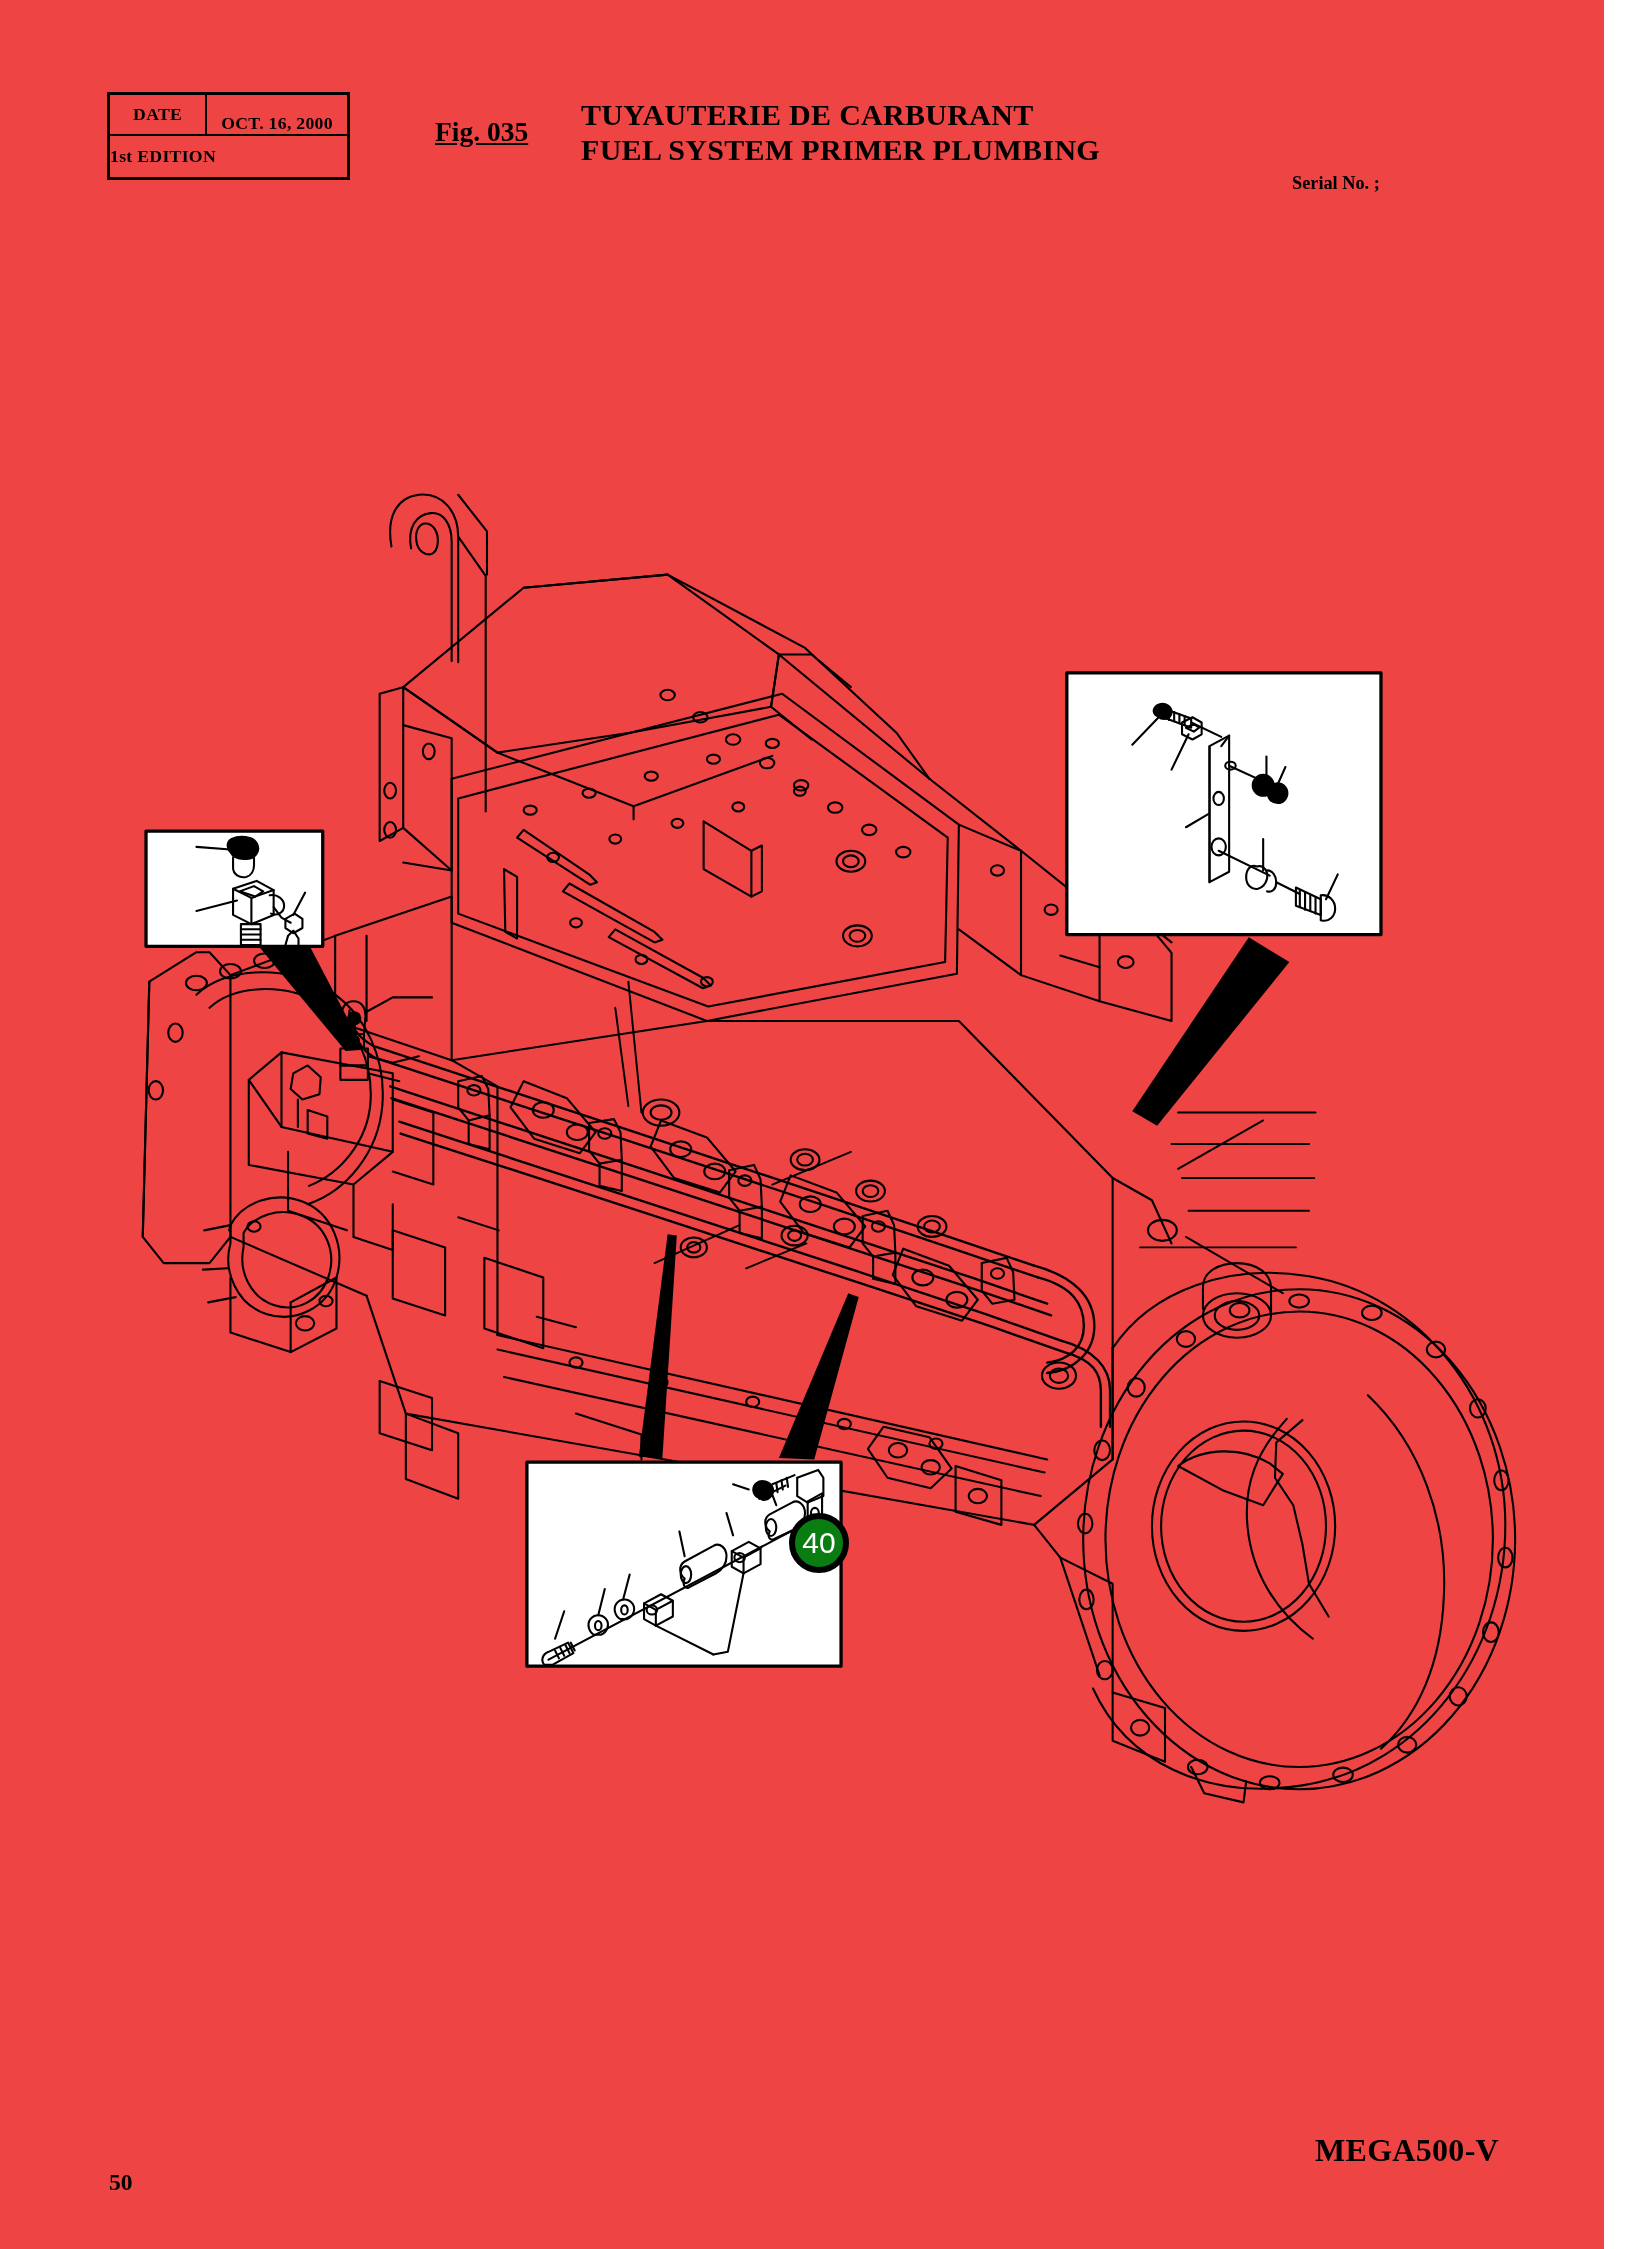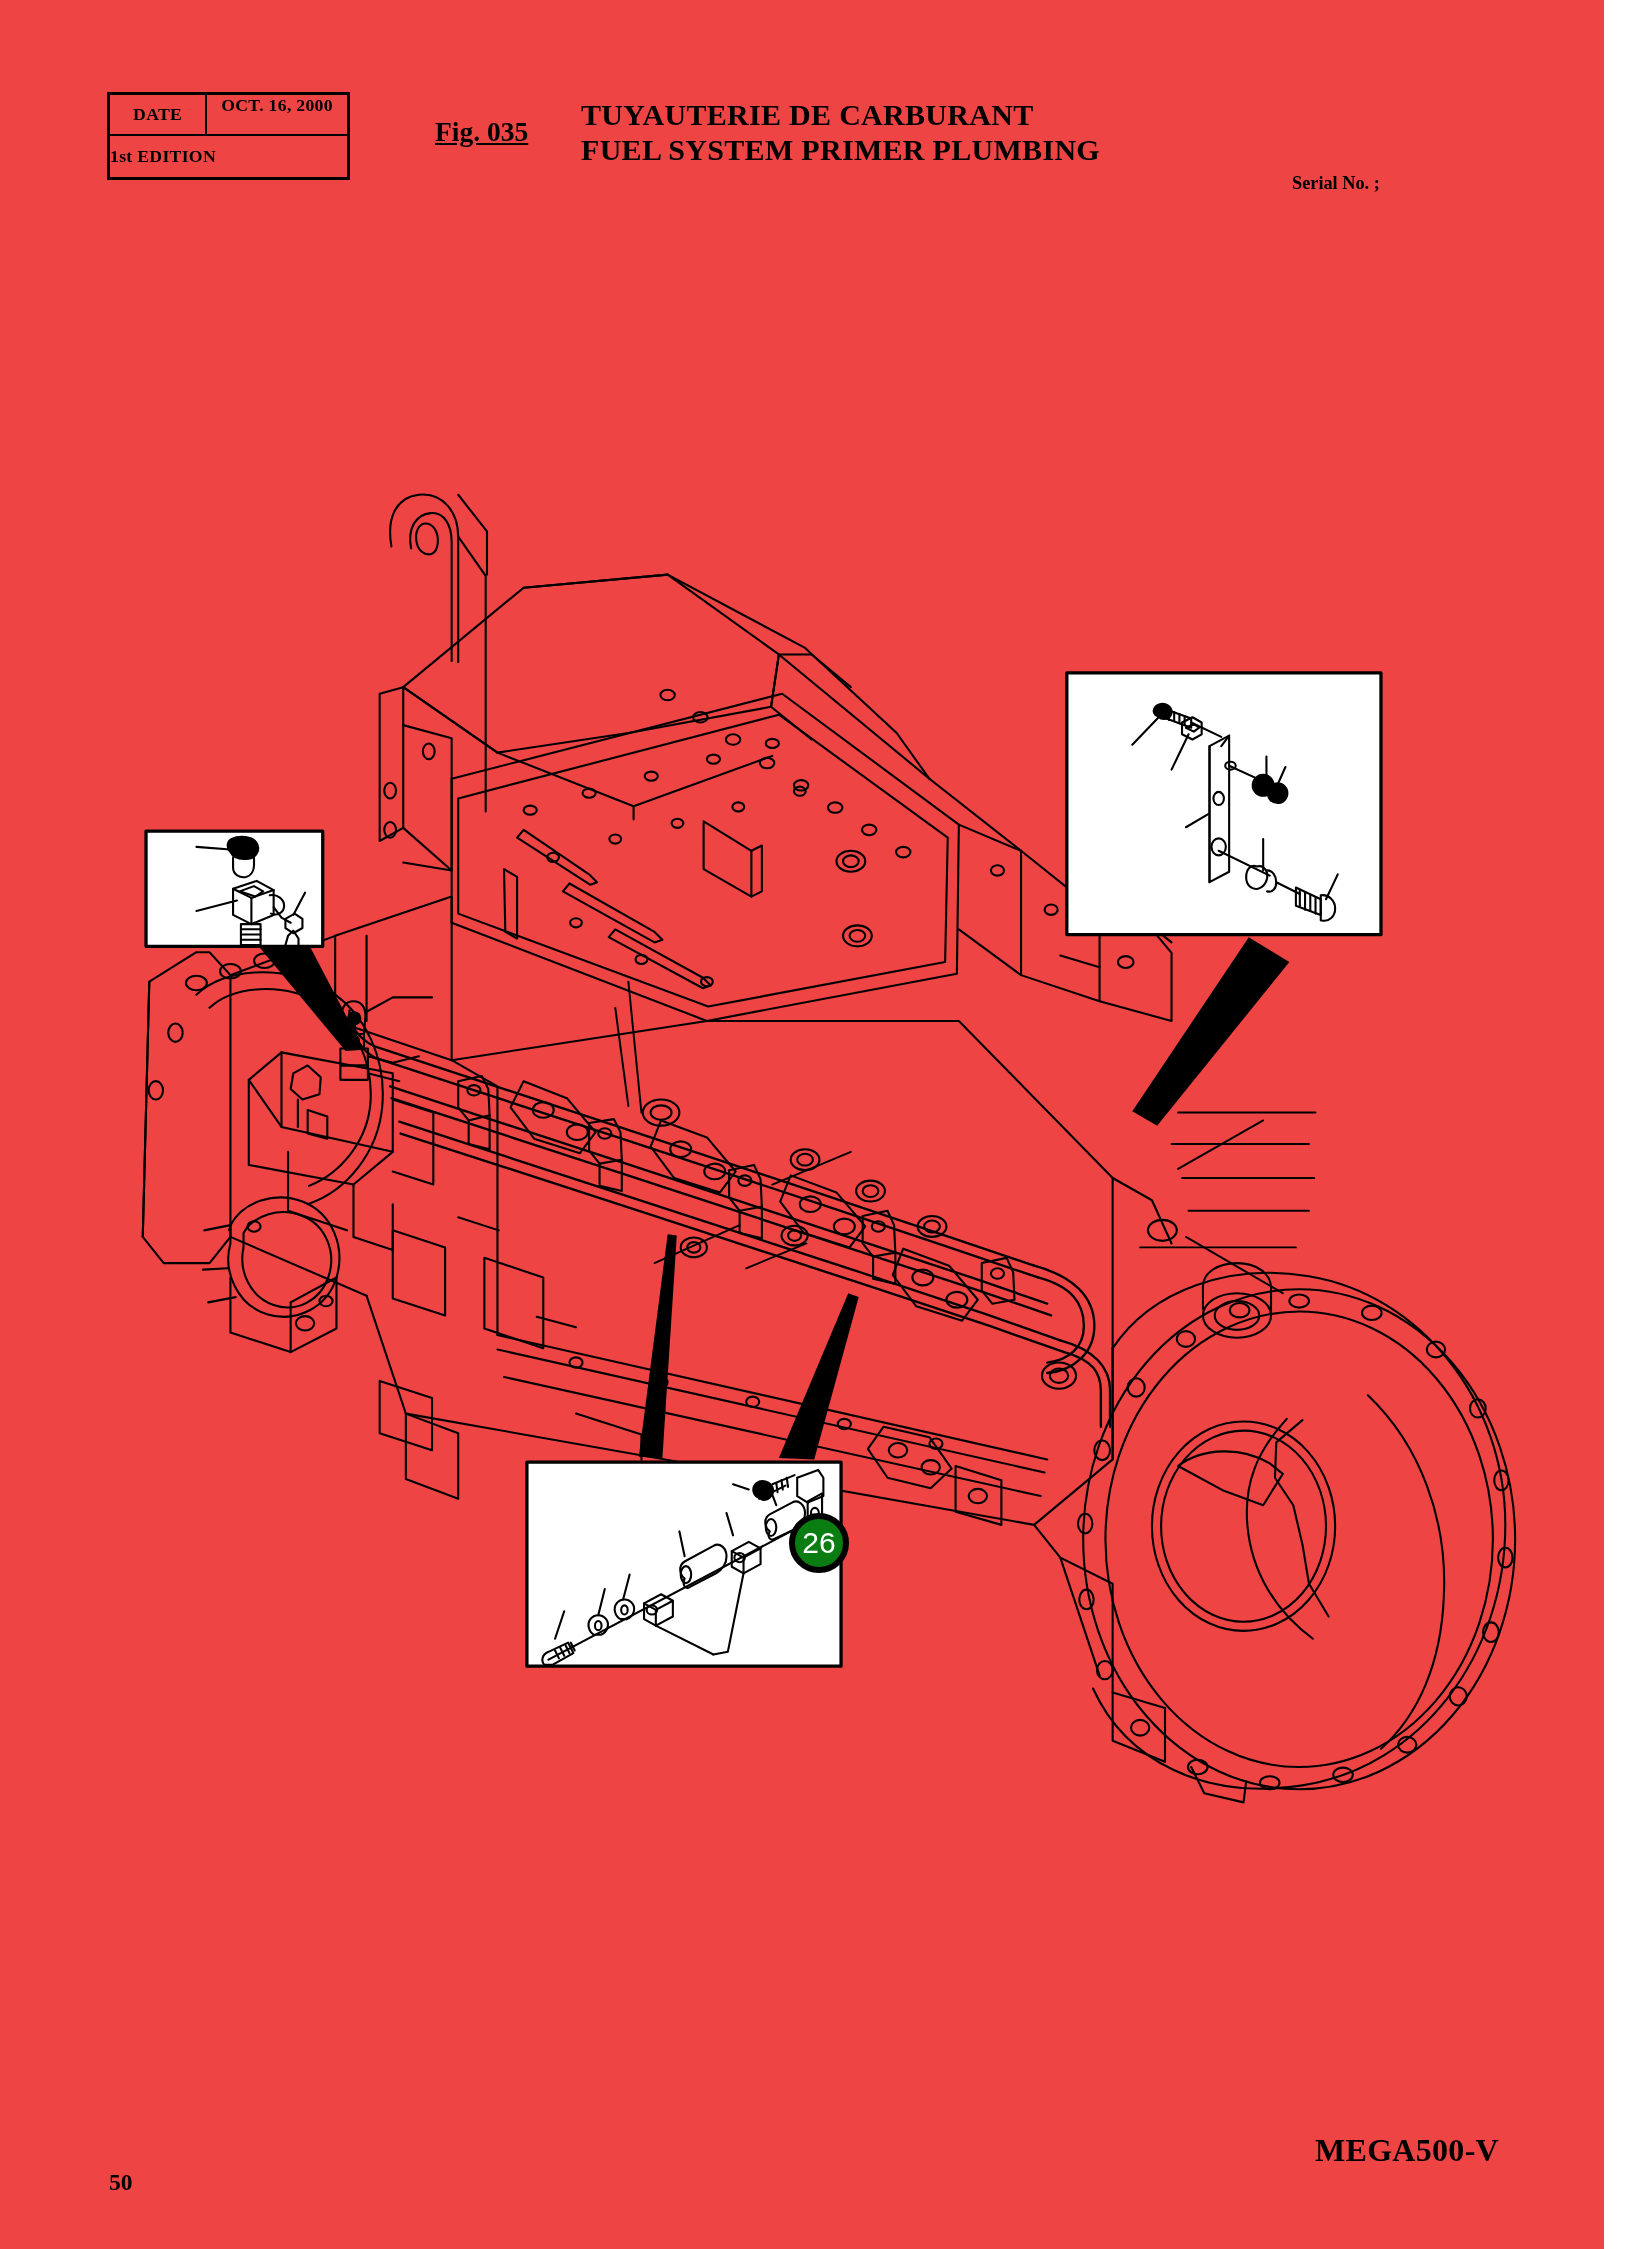--- a/index.html
+++ b/index.html
@@ -40,21 +40,21 @@
     width: 41%;
     border-right: 2.6px solid #000;
     box-sizing: border-box;
     display: flex;
     align-items: center;
     justify-content: center;
   }
   #date-value-cell {
     flex: 1;
     display: flex;
-    align-items: flex-start;
+    align-items: flex-end;
     justify-content: center;
   }
   #edition-row {
     height: 50%;
     display: flex;
     align-items: center;
   }
   .boxtext {
     font-weight: bold;
     font-size: 17.7px;
@@ -607,19 +607,19 @@
           <path d="M1120,2346 L1110,2312"></path>
           <path d="M1186,2300 L1174,2268"></path>
           <path d="M1144,2276 L1120,2268"></path>
           <path d="M1246,2320 L1262,2356"></path>
         </g>
 
       </g>
     </svg>
   </div>
 
-  <div id="callout-22">26</div>
+  <div id="callout-22">40</div>
 
   <div id="page-number">50</div>
   <div id="model-code">MEGA500-V</div>
 
 </div>
 
 
 </body></html>

